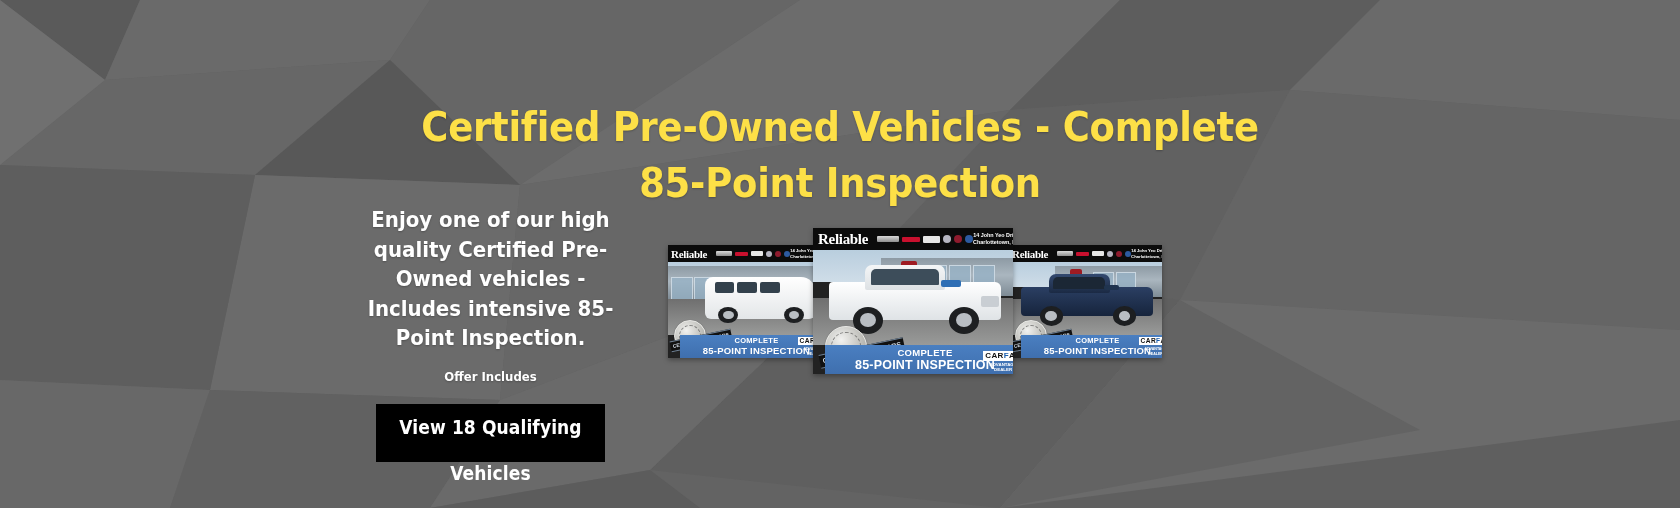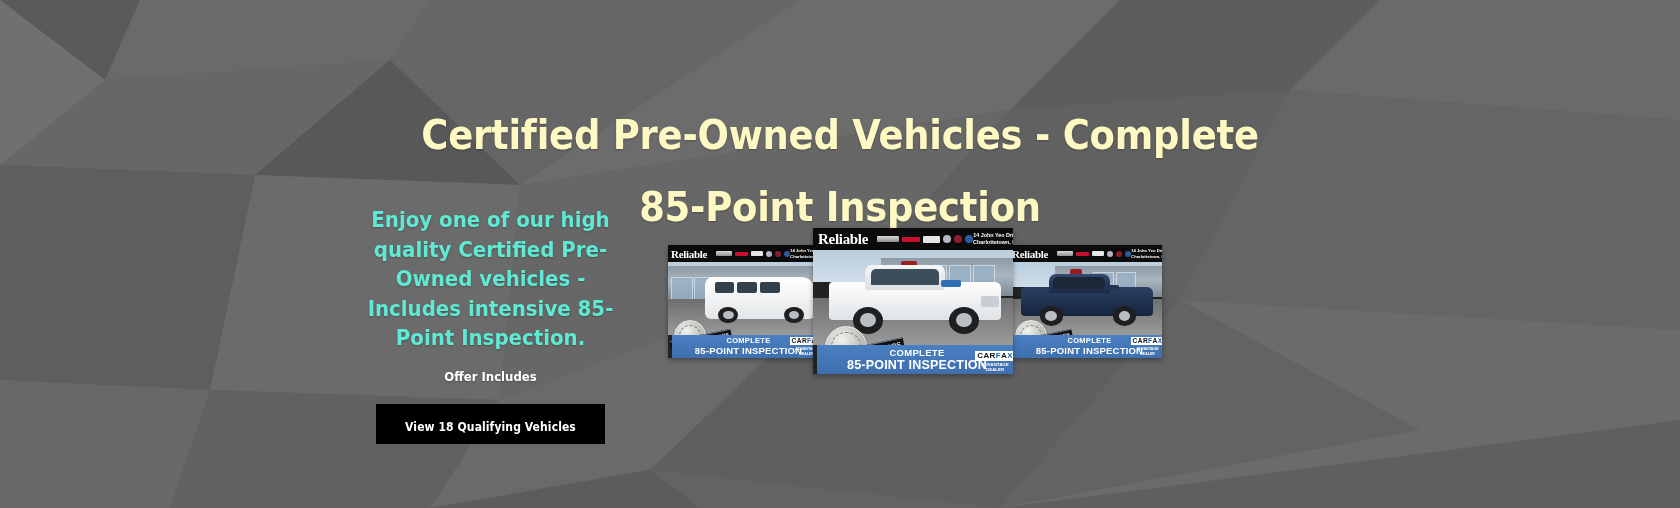--- a/index.html
+++ b/index.html
@@ -11,52 +11,52 @@
   .banner{
     position:relative;width:1680px;height:508px;overflow:hidden;
     background:#636363;
   }
   
   .poly-bg{position:absolute;inset:0;width:100%;height:100%;display:block;}
   
   .headline{
     position:absolute;left:50%;transform:translateX(-50%);
     top:72px;width:900px;text-align:center;
-    color:#fef9c3;
+    color:#fde047;
     font-family:"Liberation Sans Narrow","DejaVu Sans Condensed","Liberation Sans",sans-serif;
-    font-weight:bold;font-size:41px;line-height:72px;
+    font-weight:bold;font-size:41px;line-height:56px;
     letter-spacing:-0.2px;
     text-shadow:0 1px 2px rgba(0,0,0,.25);
     font-stretch:condensed;
   }
   
   .copy-col{
     position:absolute;left:348px;top:205px;width:285px;text-align:center;
   }
   .subcopy{
-    color:#5eead4;font-weight:bold;font-size:22px;line-height:29.5px;
+    color:#ffffff;font-weight:bold;font-size:22px;line-height:29.5px;
     font-family:"Liberation Sans Narrow","DejaVu Sans Condensed","Liberation Sans",sans-serif;
     font-stretch:condensed;
     text-shadow:0 1px 2px rgba(0,0,0,.25);
     margin:0;
   }
   .offer-details{
     display:inline-block;margin-top:16px;
     color:#ffffff;font-weight:bold;font-size:13px;line-height:15px;
     font-family:"Liberation Sans Narrow","DejaVu Sans Condensed","Liberation Sans",sans-serif;
     font-stretch:condensed;
     text-decoration:none;cursor:pointer;
     text-shadow:0 1px 2px rgba(0,0,0,.25);
   }
   .cta-btn{
     display:block;margin:19px auto 0;box-sizing:border-box;
-    width:229px;height:40px;line-height:46px;
+    width:229px;height:58px;line-height:46px;
     background:#000000;color:#ffffff;border:0;
     font-family:"Liberation Sans Narrow","DejaVu Sans Condensed","Liberation Sans",sans-serif;
-    font-weight:bold;font-size:12px;font-stretch:condensed;
+    font-weight:bold;font-size:19px;font-stretch:condensed;
     text-align:center;cursor:pointer;letter-spacing:.1px;
     text-decoration:none;
   }
   
   .cards{position:absolute;left:668px;top:228px;width:600px;height:160px;}
   .card{position:absolute;overflow:hidden;background:#222;cursor:pointer;
         box-shadow:0 2px 5px rgba(0,0,0,.35);}
   .card-1{left:0px;  top:17px; width:153px;height:113px;z-index:1;}
   .card-2{left:145px;top:0px;  width:200px;height:146px;z-index:3;}
   .card-3{left:341px;top:17px; width:153px;height:113px;z-index:2;}
@@ -128,21 +128,21 @@
              background:#3d4d5a;border-radius:5px 5px 1px 1px;}
   .mirror{position:absolute;width:10%;height:7%;background:#2f6fb5;border-radius:2px;}
   .grille{position:absolute;background:#c9ced3;border-radius:2px;}
 
   .blue .truck-body{background:linear-gradient(180deg,#2b3f63,#16243c);}
   .blue .truck-cab{background:linear-gradient(180deg,#33496f,#1b2a44);}
   .blue .cab-glass{background:#1b2735;}
 
   
   .cert-bar{
-    position:absolute;left:4px;bottom:0;width:100%;
+    position:absolute;left:12px;bottom:0;width:100%;
     background:linear-gradient(180deg,#4a7fc1,#3f6fae);
     color:#fff;text-align:center;box-sizing:border-box;
   }
   .card-1 .cert-bar,.card-3 .cert-bar{height:23px;padding-top:1px;}
   .card-2 .cert-bar{height:29px;padding-top:2px;}
   .cert-line1{
     font-weight:bold;letter-spacing:.3px;display:block;
     font-family:"Liberation Sans Narrow","Liberation Sans",sans-serif;font-stretch:condensed;
   }
   .cert-line2{

